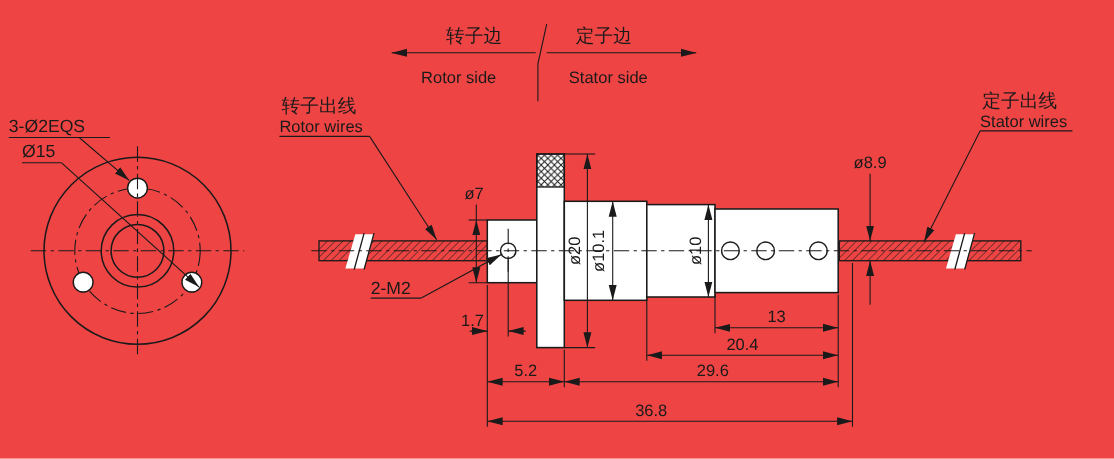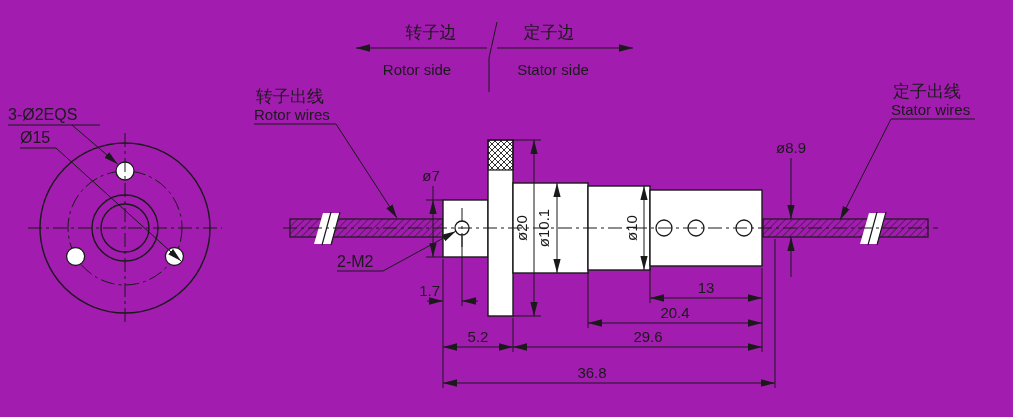--- a/index.html
+++ b/index.html
@@ -1,18 +1,18 @@
 <!DOCTYPE html>
 <html><head>
 <meta charset="utf-8">
 <style>
   html, body { margin: 0; padding: 0; background: #ffffff; }
   .stage {
     width: 1013px; height: 417px; position: relative;
-    background: #a21caf; overflow: hidden;
+    background: #ef4444; overflow: hidden;
     font-family: "Liberation Sans", sans-serif;
   }
   svg { display: block; }
   text {
     font-family: "Liberation Sans", sans-serif;
     fill: #1a1a1a;
   }
   .t-cn  { font-size: 17px; }
   .t-en  { font-size: 15px; }
   .t-dim { font-size: 15px; }

